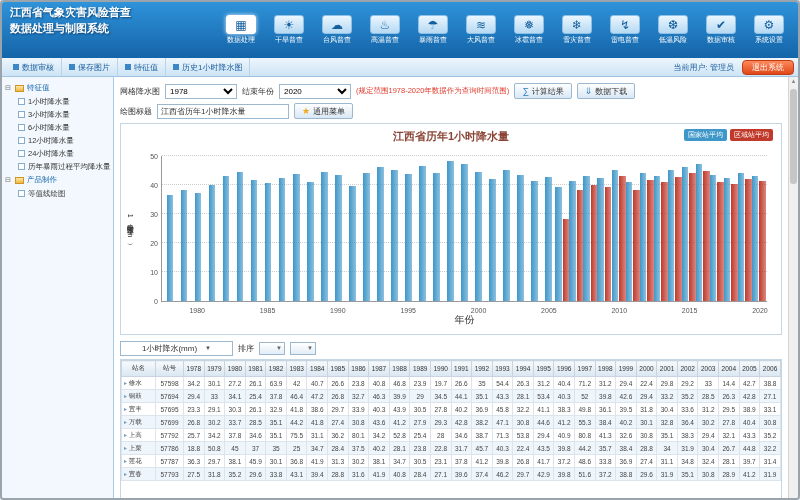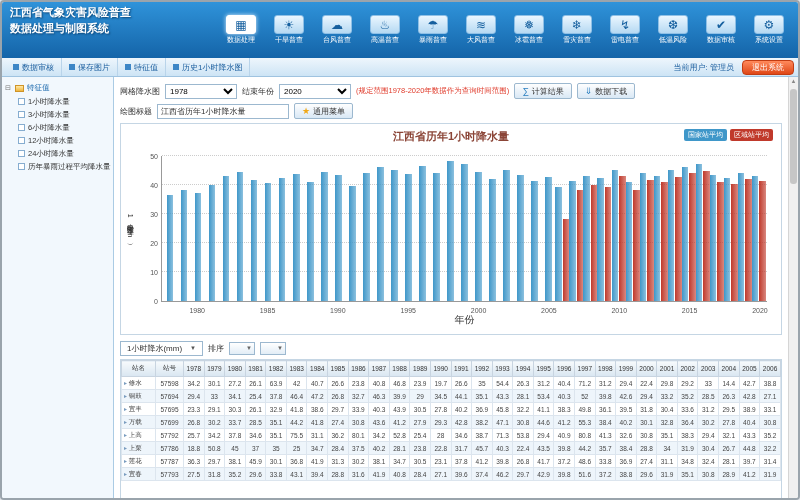--- a/index.html
+++ b/index.html
@@ -53,21 +53,21 @@
   .gridline { position:absolute; left:0; right:0; border-top:1px dotted #ccc; }
   .ytick { position:absolute; left:-24px; width:20px; text-align:right; font-size:7px; color:#555; transform:translateY(50%); }
   .bars { position:absolute; inset:0; display:flex; align-items:flex-end; padding:0 1px; }
   .group { flex:1; display:flex; align-items:flex-end; justify-content:center; gap:1px; height:100%; }
   .bar { width:48%; min-width:2px; }
   .xtick { position:absolute; bottom:-13px; font-size:7px; color:#555; transform:translateX(-50%); }
   .xlabel { position:absolute; bottom:2px; left:50%; transform:translateX(-50%); font-size:10px; color:#333; }
 
   
   .table-bar { display:flex; align-items:center; gap:5px; height:18px; margin-top:4px; font-size:8px; color:#333; }
-  .filter-select { display:flex; align-items:center; gap:8px; border:1px solid #9cb8cf; height:15px; padding:0 6px; background:#fff; cursor:pointer; }
+  .filter-select { display:flex; align-items:center; gap:8px; border:1px solid #9cb8cf; height:15px; padding:0 21px; background:#fff; cursor:pointer; }
   .arrow { font-size:6px; color:#555; }
   .mini-select { width:26px; height:13px; border:1px solid #9cb8cf; background:linear-gradient(#fff,#e2edf6); font-size:6px; color:#666; display:flex; align-items:center; justify-content:flex-end; padding:0 2px; cursor:pointer; }
   .table-wrap { margin-top:2px; overflow:hidden; height:147px; border:1px solid #c5d6e4; }
   table { border-collapse:collapse; table-layout:fixed; width:100%; font-size:6.5px; }
   th { background:linear-gradient(#f7fafc,#d9e6f1); border:1px solid #c8d4e0; height:16px; font-weight:normal; color:#333; overflow:hidden; white-space:nowrap; }
   td { border:1px solid #dce5ee; height:13px; text-align:center; color:#444; white-space:nowrap; overflow:hidden; }
   tr:nth-child(even) td { background:#eef5fb; }
   td.name-cell { text-align:left; padding-left:2px; }
   .row-ico { color:#7a9cbf; font-size:6px; }
 
@@ -189,20 +189,31 @@
               <span class="checkbox"></span>
               <span>12小时降水量</span>
             </div>
             <div class="tree-item">
               <span class="checkbox"></span>
               <span>24小时降水量</span>
             </div>
             <div class="tree-item">
               <span class="checkbox"></span>
               <span>历年暴雨过程平均降水量</span>
+            </div>
+          </div>
+          <div class="tree-group">
+            <div class="group-label">
+              <span class="expander">⊟</span>
+              <span class="folder"></span>
+              <span>产品制作</span>
+            </div>
+            <div class="tree-item">
+              <span class="checkbox"></span>
+              <span>等值线绘图</span>
             </div>
           </div>
         </div>
     </aside>
 
     <main class="main">
 
       <div class="ctrl-row">
         <span class="lbl">网格降水图</span>
         <select class="small"><option>1978</option></select>

